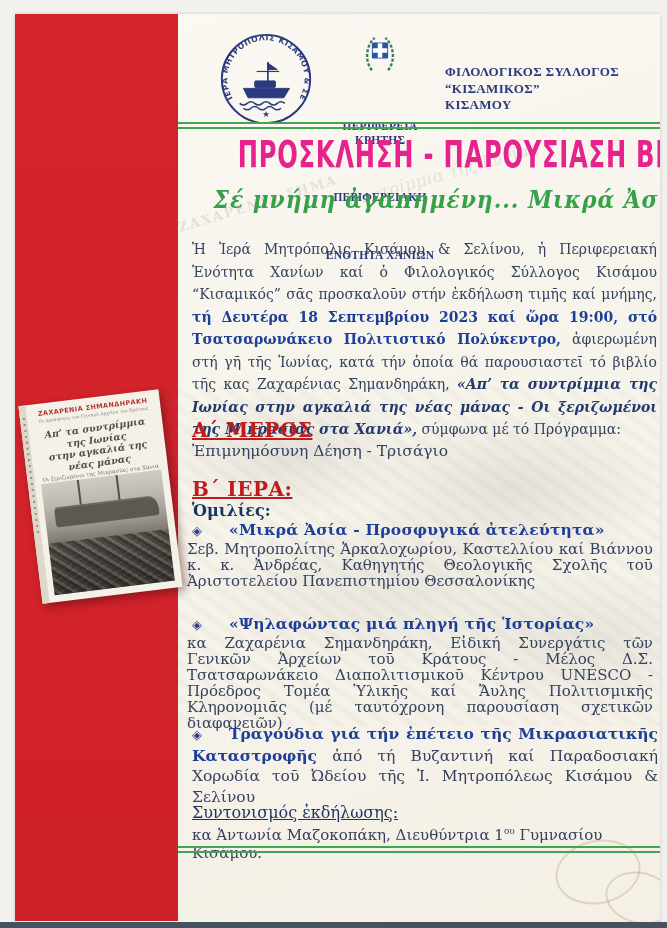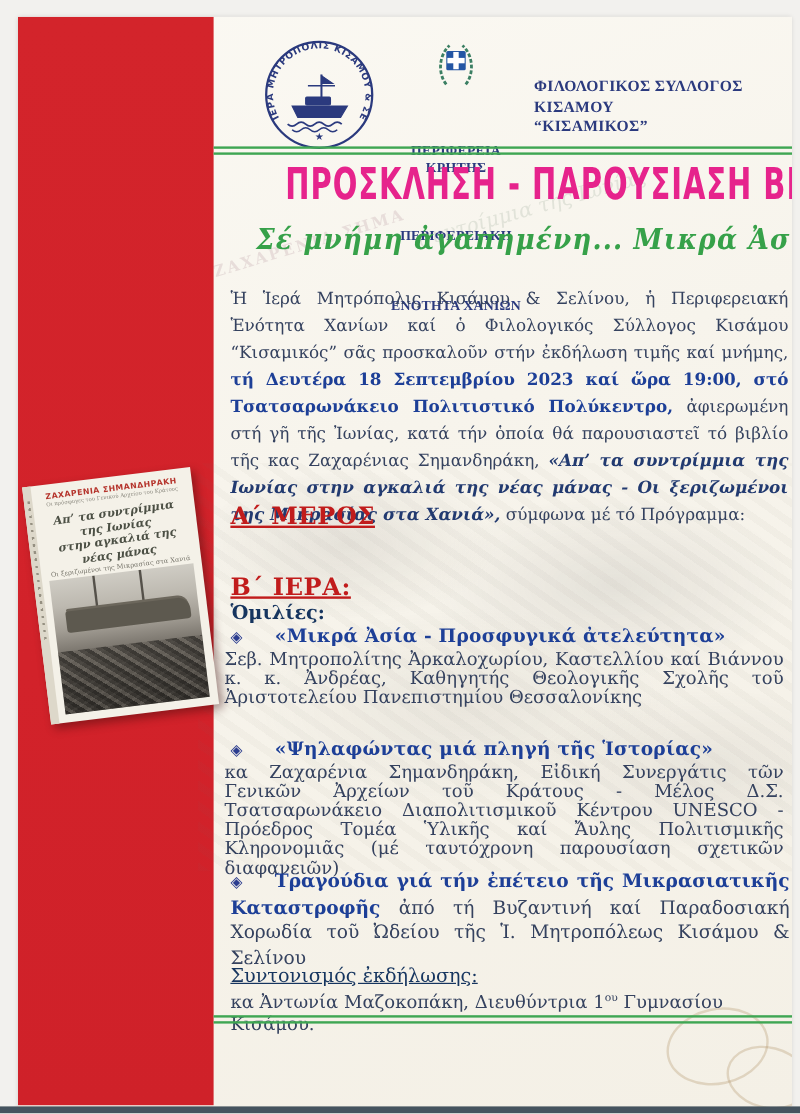--- a/index.html
+++ b/index.html
@@ -147,36 +147,37 @@
         <rect x="17.5" y="10" width="5" height="16" fill="#ffffff"></rect>
         <rect x="12" y="15.5" width="16" height="5" fill="#ffffff"></rect>
       </svg>
       <div class="rline">ΠΕΡΙΦΕΡΕΙΑ ΚΡΗΤΗΣ</div>
       <div class="rline">ΠΕΡΙΦΕΡΕΙΑΚΗ</div>
       <div class="rline">ΕΝΟΤΗΤΑ ΧΑΝΙΩΝ</div>
     </div>
 
     <div class="society">
       <div class="sline">ΦΙΛΟΛΟΓΙΚΟΣ ΣΥΛΛΟΓΟΣ</div>
+      <div class="sline">“ΚΙΣΑΜΙΚΟΣ”</div>
       <div class="sline">ΚΙΣΑΜΟΥ</div>
-      <div class="sline">“ΚΙΣΑΜΙΚΟΣ”</div>
     </div>
 
     <div class="rule rule-top"></div>
 
     <div class="title-wrap">
       <span class="title-txt">ΠΡΟΣΚΛΗΣΗ - ΠΑΡΟΥΣΙΑΣΗ ΒΙΒΛΙΟΥ</span>
     </div>
     <div class="subtitle-wrap">
       <span class="subtitle-txt">Σέ μνήμη ἀγαπημένη... Μικρά Ἀσία</span>
     </div>
 
     <p class="bodytxt intro"><span>Ἡ Ἱερά Μητρόπολις Κισάμου &amp; Σελίνου, ἡ Περιφερειακή Ἑνότητα Χανίων καί ὁ Φιλολογικός Σύλλογος Κισάμου “Κισαμικός” σᾶς προσκαλοῦν στήν ἐκδήλωση τιμῆς καί μνήμης, </span><span class="b-blue">τή Δευτέρα 18 Σεπτεμβρίου 2023 καί ὥρα 19:00, στό Τσατσαρωνάκειο Πολιτιστικό Πολύκεντρο,</span><span> ἀφιερωμένη στή γῆ τῆς Ἰωνίας, κατά τήν ὁποία θά παρουσιαστεῖ τό βιβλίο τῆς κας Ζαχαρένιας Σημανδηράκη, </span><span class="b-quote">«Απ’ τα συντρίμμια της Ιωνίας στην αγκαλιά της νέας μάνας - Οι ξεριζωμένοι της Μικρασίας στα Χανιά»,</span><span> σύμφωνα μέ τό Πρόγραμμα:</span></p>
 
     <div class="red-head" style="top:404px;">Α´ ΜΕΡΟΣ</div>
+    <div class="plain-line" style="top:428px;">Ἐπιμνημόσυνη Δέηση - Τρισάγιο</div>
 
     <div class="red-head" style="top:463px;">Β´ ΙΕΡΑ:</div>
     <div class="navy-head" style="top:487px;">Ὁμιλίες:</div>
 
     <div class="bullet-row" style="top:506px;">
       <span class="diamond">◈</span>
       <span class="bullet-title">«Μικρά Ἀσία - Προσφυγικά ἀτελεύτητα»</span>
     </div>
     <p class="speaker" style="top:527px;">Σεβ. Μητροπολίτης Ἀρκαλοχωρίου, Καστελλίου καί Βιάννου κ. κ. Ἀνδρέας, Καθηγητής Θεολογικῆς Σχολῆς τοῦ Ἀριστοτελείου Πανεπιστημίου Θεσσαλονίκης</p>
 

